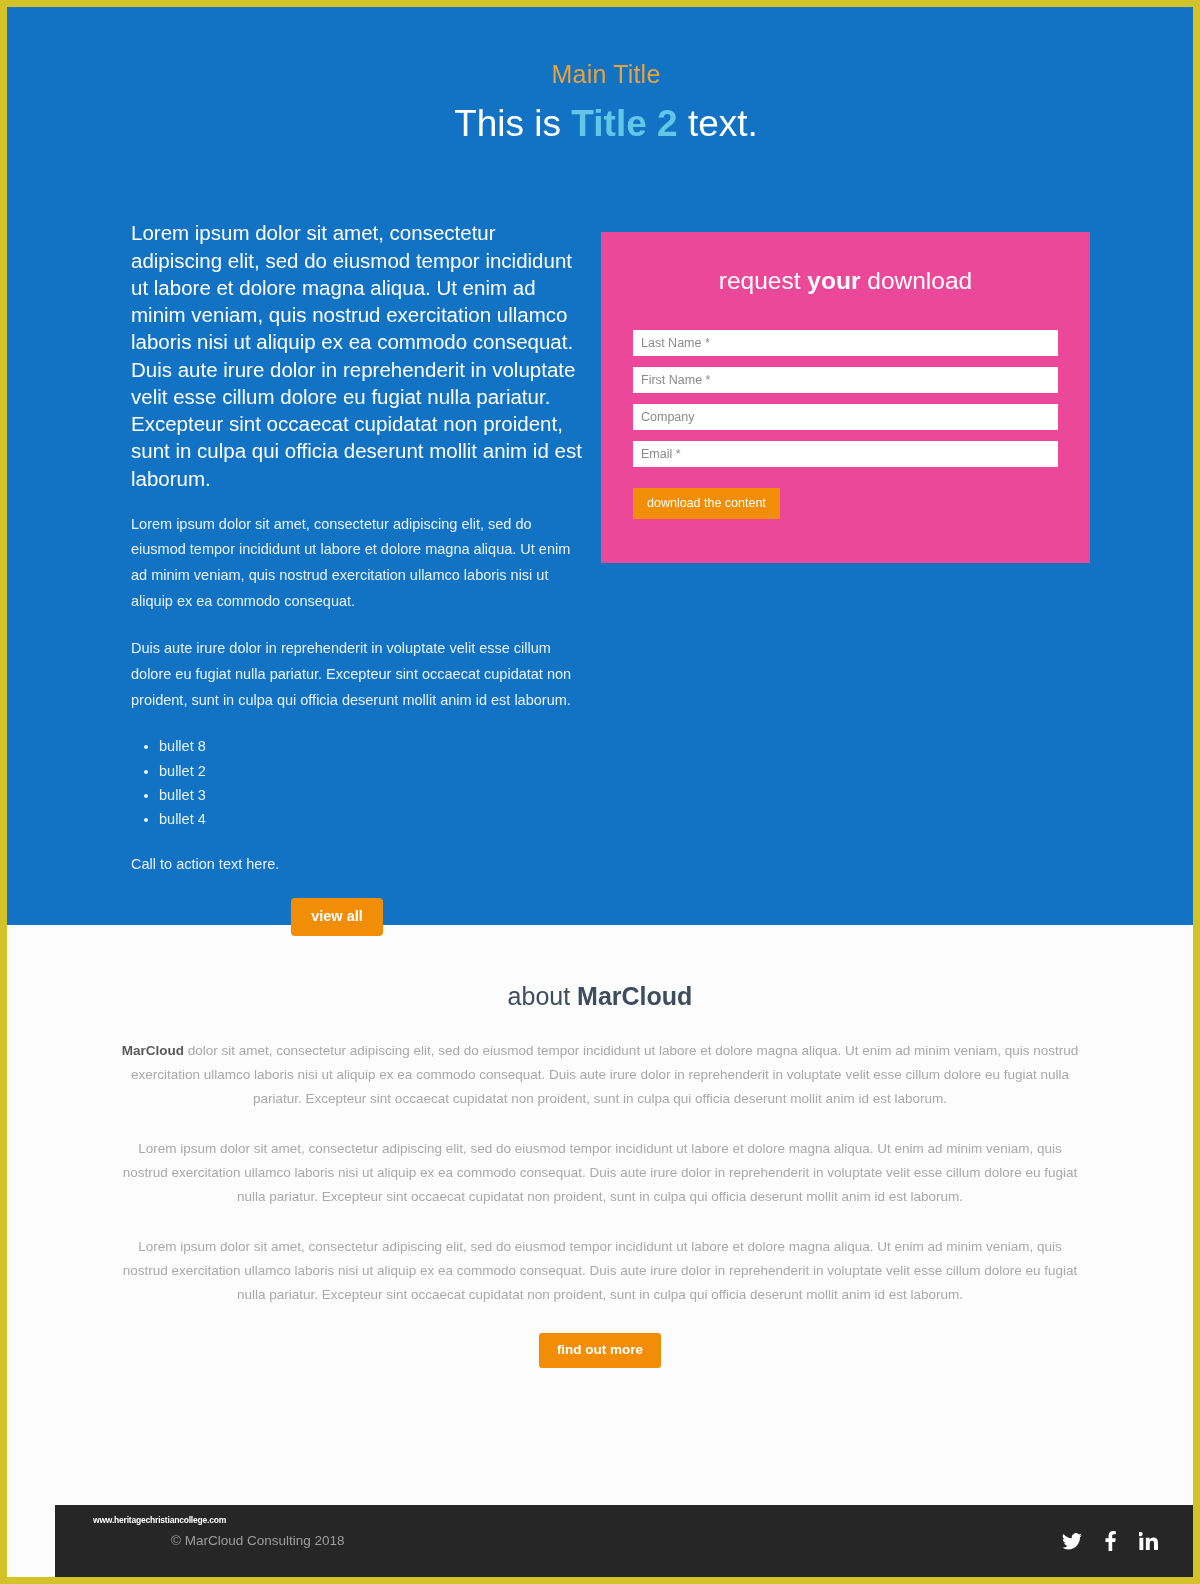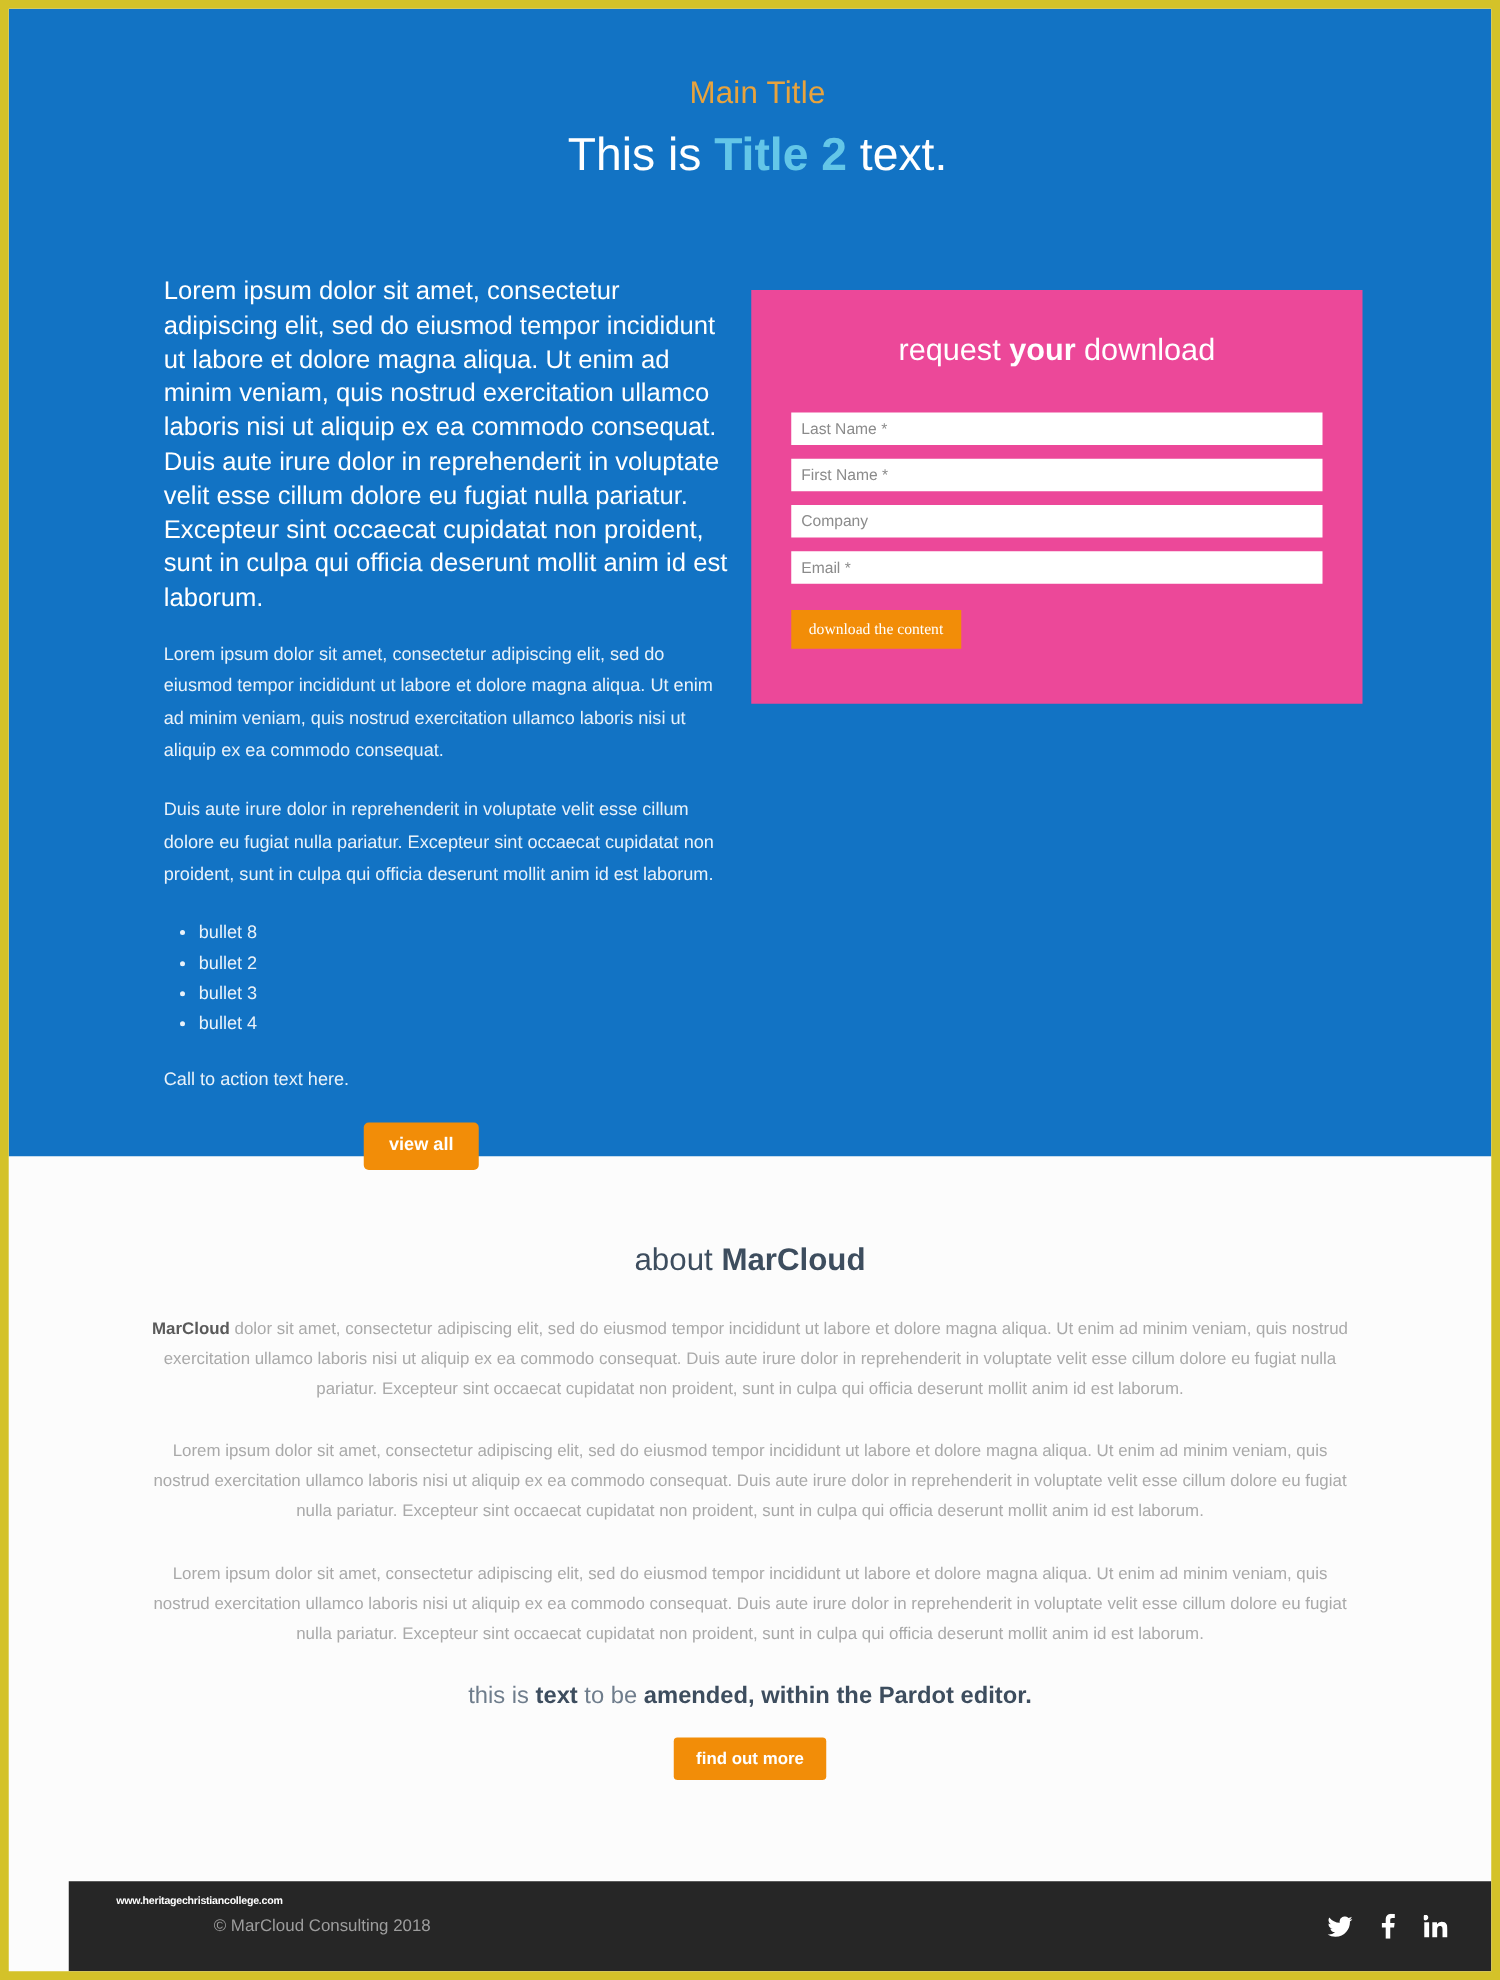--- a/index.html
+++ b/index.html
@@ -148,35 +148,35 @@
   .form-field::placeholder { color: #8b8b8b; opacity: 1; }
   .btn-form {
     display: inline-block;
     background: #f28d08;
     color: #ffffff;
     font-size: 12.5px;
     border: none;
     padding: 9px 14px 10px 14px;
     margin-top: 10px;
     cursor: pointer;
-    font-family: Liberation Serif, serif;
+    font-family: Liberation Sans, sans-serif;
     line-height: 1;
   }
 
   
   .about {
     background: #fcfcfc;
     padding: 56px 112px 0 112px;
     text-align: center;
   }
   .about-title {
     color: #3d4d5e;
     font-size: 25px;
     font-weight: normal;
-    margin: 12px 0 28px 0;
+    margin: 0 0 28px 0;
     line-height: 1.2;
   }
   .about-title b { font-weight: bold; }
   .about-para {
     color: #a9a9a9;
     font-size: 13.5px;
     line-height: 1.78;
     margin: 0 0 26px 0;
     text-align: center;
   }
@@ -301,21 +301,20 @@
 
   <section class="about">
     <h2 class="about-title"><span>about </span><b>MarCloud</b></h2>
 
     <p class="about-para"><b>MarCloud</b><span> dolor sit amet, consectetur adipiscing elit, sed do eiusmod tempor incididunt ut labore et dolore magna aliqua. Ut enim ad minim veniam, quis nostrud exercitation ullamco laboris nisi ut aliquip ex ea commodo consequat. Duis aute irure dolor in reprehenderit in voluptate velit esse cillum dolore eu fugiat nulla pariatur. Excepteur sint occaecat cupidatat non proident, sunt in culpa qui officia deserunt mollit anim id est laborum.</span></p>
 
     <p class="about-para">Lorem ipsum dolor sit amet, consectetur adipiscing elit, sed do eiusmod tempor incididunt ut labore et dolore magna aliqua. Ut enim ad minim veniam, quis nostrud exercitation ullamco laboris nisi ut aliquip ex ea commodo consequat. Duis aute irure dolor in reprehenderit in voluptate velit esse cillum dolore eu fugiat nulla pariatur. Excepteur sint occaecat cupidatat non proident, sunt in culpa qui officia deserunt mollit anim id est laborum.</p>
 
     <p class="about-para">Lorem ipsum dolor sit amet, consectetur adipiscing elit, sed do eiusmod tempor incididunt ut labore et dolore magna aliqua. Ut enim ad minim veniam, quis nostrud exercitation ullamco laboris nisi ut aliquip ex ea commodo consequat. Duis aute irure dolor in reprehenderit in voluptate velit esse cillum dolore eu fugiat nulla pariatur. Excepteur sint occaecat cupidatat non proident, sunt in culpa qui officia deserunt mollit anim id est laborum.</p>
 
-    <p class="amend-line"><span>this is </span><b>text</b><span> to be </span><b>amended, within the Pardot editor.</b></p>
 
     <button class="btn-find">find out more</button>
   </section>
 
   <footer class="footer">
     <div class="footer-left">
       <span class="watermark">www.heritagechristiancollege.com</span>
       <span class="copyright">© MarCloud Consulting 2018</span>
     </div>
     <div class="socials">

